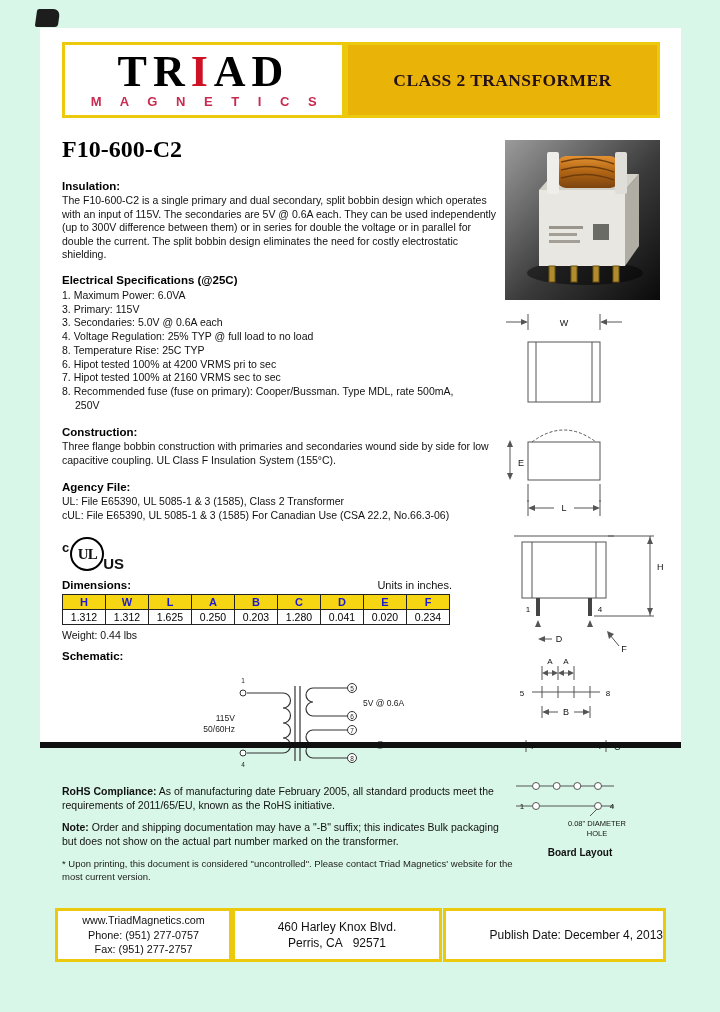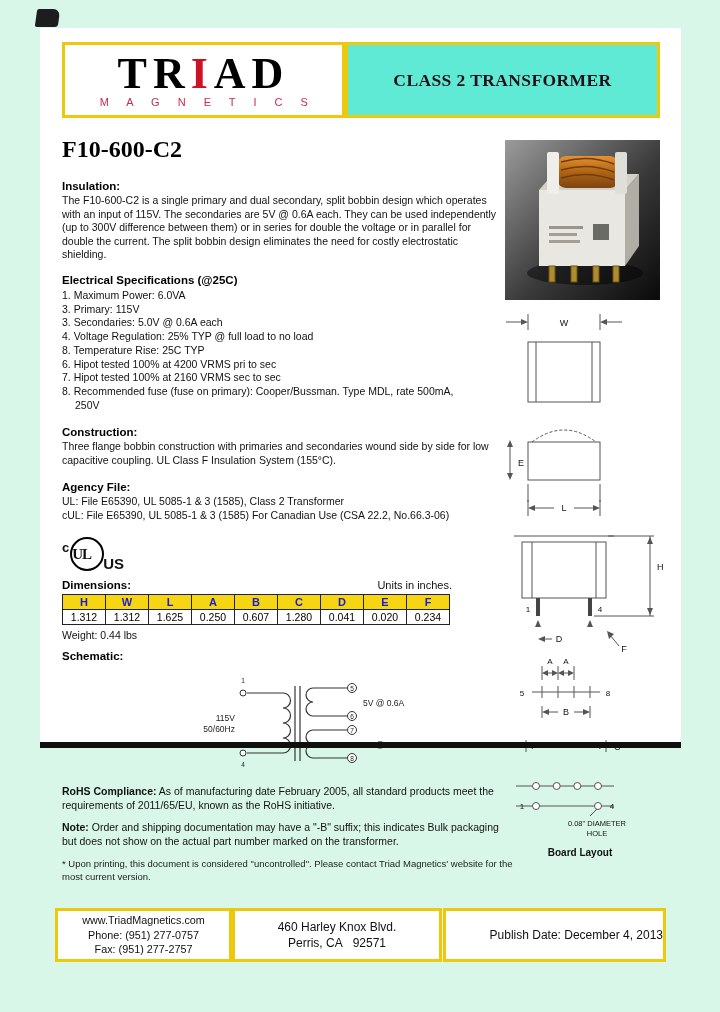--- a/index.html
+++ b/index.html
@@ -5,41 +5,41 @@
   *{margin:0;padding:0;box-sizing:border-box}
   html,body{width:720px;height:1012px}
   body{background:#d9f7e8;font-family:"Liberation Sans",sans-serif;color:#111;position:relative;overflow:hidden}
   .abs{position:absolute}
   .page{position:absolute;left:40px;top:28px;width:641px;height:720px;background:#fff}
   .scan-mark{position:absolute;left:36px;top:9px;width:23px;height:18px;background:#1d1d1d;border-radius:2px 7px 3px 2px;transform:skewX(-8deg)}
   .gold{border:3px solid #edc90e}
   .logo-box{left:22px;top:14px;width:283px;height:76px;background:#fff;display:flex;flex-direction:column;align-items:center;justify-content:center}
   .logo-text{font-family:"Liberation Serif",serif;font-weight:bold;font-size:44px;line-height:42px;letter-spacing:6px;color:#000}
   .logo-accent{color:#cf1126}
-  .logo-sub{font-size:11px;font-weight:normal;letter-spacing:7.5px;color:#c92a50;padding-left:8px;margin-top:1px}
-  .title-box{left:305px;top:14px;width:315px;height:76px;background:#5eead4;display:flex;align-items:center;justify-content:center}
+  .logo-sub{font-size:13px;font-weight:bold;letter-spacing:7.5px;color:#c92a50;padding-left:8px;margin-top:1px}
+  .title-box{left:305px;top:14px;width:315px;height:76px;background:#eab308;display:flex;align-items:center;justify-content:center}
   .title-box .t{font-family:"Liberation Serif",serif;font-weight:bold;font-size:17.5px;color:#241018;letter-spacing:.4px}
   .part-number{left:22px;top:108px;font-family:"Liberation Serif",serif;font-weight:bold;font-size:24px;color:#000}
   .sec-h{font-weight:bold;font-size:11.5px;color:#000}
   .body-text{font-size:10.5px;line-height:13.6px;color:#111}
   .spec-list{font-size:10.5px;line-height:13.7px}
   .spec-item{padding-left:13px;text-indent:-13px}
   .units-note{font-size:11px;text-align:right}
   .dim-table{border-collapse:collapse}
   .dim-table th,.dim-table td{border:1px solid #222;width:43px;height:15px;text-align:center;padding:0;font-family:"Liberation Sans",sans-serif}
   .dim-table th{background:#f6d513;color:#1b1bd1;font-size:11px;font-weight:bold}
   .dim-table td{font-size:10.5px;color:#000}
   .weight{font-size:10.5px}
   .note-par{font-size:10.5px;line-height:13.6px}
   .note-par b{font-weight:bold}
   .footnote{font-size:9.5px;line-height:12.5px;color:#222}
   
   .ul-mark{left:22px;top:505px;height:42px;display:flex;align-items:center}
   .ul-c{font-size:13px;font-weight:bold;position:relative;top:-7px;margin-right:1px}
-  .ul-circle{display:inline-flex;align-items:center;justify-content:flex-start;width:34px;height:34px;border:2.5px solid #000;border-radius:50%}
+  .ul-circle{display:inline-flex;align-items:center;justify-content:center;width:34px;height:34px;border:2.5px solid #000;border-radius:50%}
   .ul-circle .ul-t{font-family:"Liberation Serif",serif;font-weight:bold;font-size:15px;letter-spacing:-1px}
   .ul-us{font-size:15px;font-weight:bold;position:relative;top:9px;left:-1px}
   
   .schem .wire{stroke:#333;stroke-width:1.2;fill:none}
   .schem .term{fill:#fff;stroke:#333;stroke-width:1}
   .schem text{font-family:"Liberation Sans",sans-serif;font-size:8.5px;fill:#222}
   .schem .pin{font-size:6.5px}
   
   .mech .ln{stroke:#555;stroke-width:1;fill:none}
   .mech .dash{stroke-dasharray:3,2}
@@ -117,21 +117,21 @@
       <th>C</th>
       <th>D</th>
       <th>E</th>
       <th>F</th>
     </tr>
     <tr>
       <td>1.312</td>
       <td>1.312</td>
       <td>1.625</td>
       <td>0.250</td>
-      <td>0.607</td>
+      <td>0.203</td>
       <td>1.280</td>
       <td>0.041</td>
       <td>0.020</td>
       <td>0.234</td>
     </tr>
   </tbody>
     </table>
   <div class="abs weight" style="left:22px;top:601px">Weight: 0.44 lbs</div>
 
   <div class="abs sec-h" style="left:22px;top:622px">Schematic:</div>

